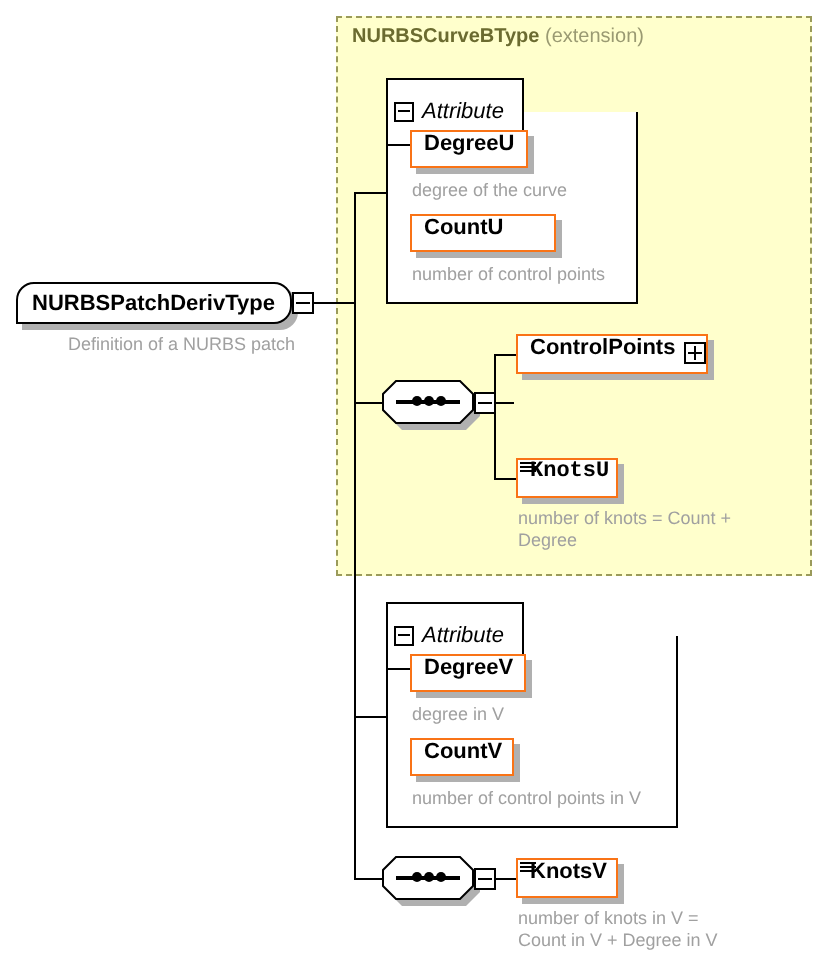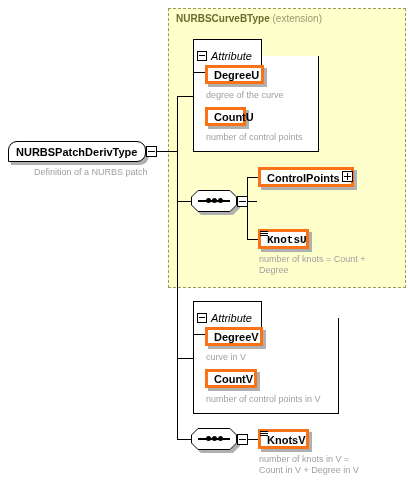--- a/index.html
+++ b/index.html
@@ -51,24 +51,24 @@
     background: #000000;
   }
   .ln-h { height: 1px; }
   .ln-v { width: 1px; }
 
   
   .node {
     position: absolute;
     box-sizing: border-box;
     background: #ffffff;
-    border: 3px solid #f97316;
+    border: 1px solid #f97316;
     box-shadow: 3px 3px 0 0 #b0b0b0;
     display: flex;
-    align-items: flex-end;
+    align-items: flex-start;
     font-size: 11px;
     font-weight: bold;
     color: #000000;
     white-space: nowrap;
   }
   .node .node-label {
     padding: 0 6px;
   }
 
   
@@ -271,21 +271,21 @@
   <div class="attr-tab" style="left:193px; top:39px; width:69px;">
     <span class="tab-minus"></span>
     <span>Attribute</span>
   </div>
 
   <div class="node" style="left:205px; top:65px; width:59px; height:19px;">
     <span class="node-label">DegreeU</span>
   </div>
   <div class="anno" style="left:206px; top:90px; width:110px;">degree of the curve</div>
 
-  <div class="node" style="left:205px; top:107px; width:41px; height:19px;">
+  <div class="node" style="left:205px; top:107px; width:73px; height:19px;">
     <span class="node-label">CountU</span>
   </div>
   <div class="anno" style="left:206px; top:132px; width:118px;">number of control points</div>
 
   <div class="seq" style="left:191px; top:190px;">
     <div class="seq-shadow"></div>
     <div class="seq-body"></div>
     <svg class="seq-outline" width="46" height="22" viewBox="0 0 46 22">
       <polygon points="7,0.5 39,0.5 45.5,7 45.5,15 39,21.5 7,21.5 0.5,15 0.5,7" fill="none" stroke="#000000" stroke-width="1"></polygon>
     </svg>
@@ -314,21 +314,21 @@
 
   <div class="attr-box" style="left:193px; top:318px; width:146px; height:96px;"></div>
   <div class="attr-tab" style="left:193px; top:301px; width:69px;">
     <span class="tab-minus"></span>
     <span>Attribute</span>
   </div>
 
   <div class="node" style="left:205px; top:327px; width:58px; height:19px;">
     <span class="node-label">DegreeV</span>
   </div>
-  <div class="anno" style="left:206px; top:352px; width:110px;">curve in V</div>
+  <div class="anno" style="left:206px; top:352px; width:110px;">degree in V</div>
 
   <div class="node" style="left:205px; top:369px; width:52px; height:19px;">
     <span class="node-label">CountV</span>
   </div>
   <div class="anno" style="left:206px; top:394px; width:140px;">number of control points in V</div>
 
   <div class="seq" style="left:191px; top:428px;">
     <div class="seq-shadow"></div>
     <div class="seq-body"></div>
     <svg class="seq-outline" width="46" height="22" viewBox="0 0 46 22">

